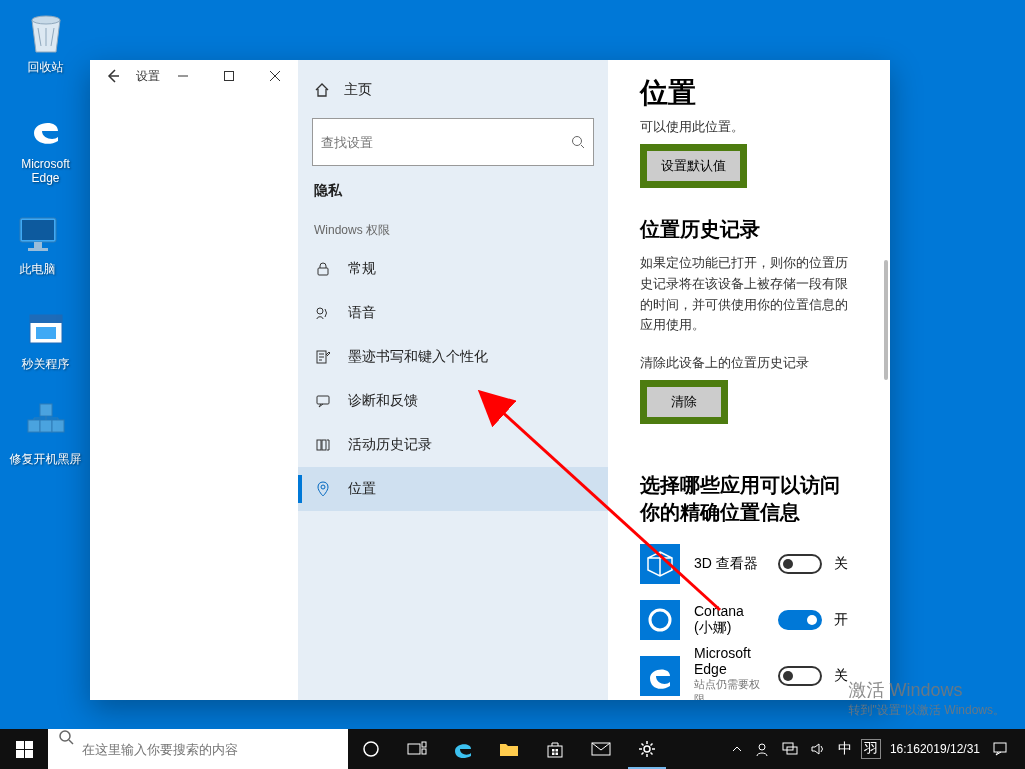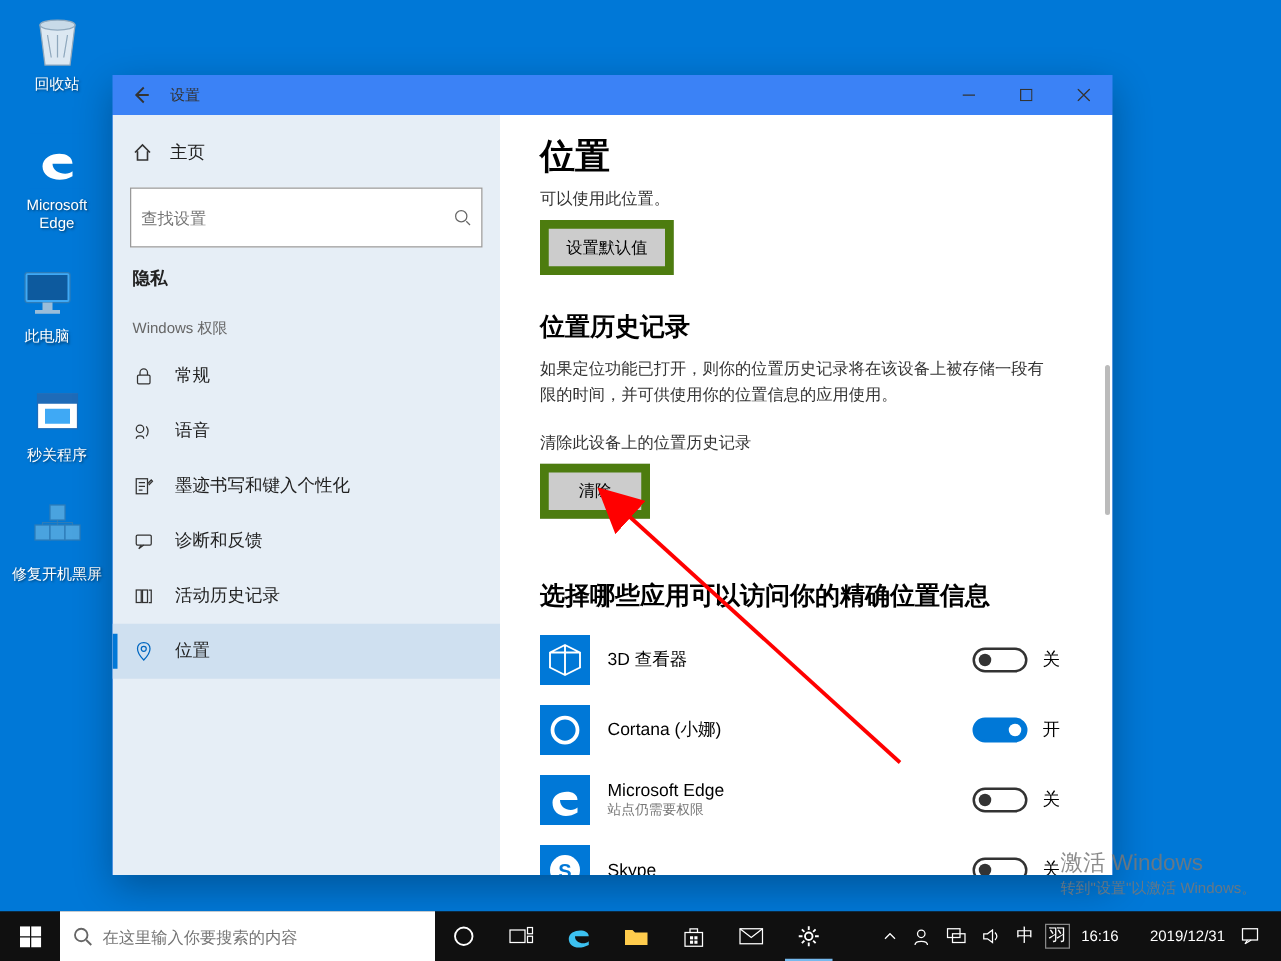--- a/index.html
+++ b/index.html
@@ -6,21 +6,21 @@
 html, body { width: 1025px; height: 769px; overflow: hidden; }
 body { background: #0078d7; position: relative; }
 
 
 .desktop { position: absolute; top: 0; left: 0; width: 100%; height: 100%; }
 .desktop-icon { position: absolute; width: 75px; text-align: center; color: #fff; font-size: 12px; cursor: pointer; }
 .desktop-icon .iconbox { width: 48px; height: 48px; margin: 0 auto 4px; display:flex; align-items:center; justify-content:center; }
 .desktop-icon .label { text-shadow: 1px 1px 2px rgba(0,0,0,.5); line-height:1.2; }
 
 
-.window { position: absolute; left: 90px; top: 60px; width: 800px; height: 640px; background: #3b82f6; box-shadow: 0 10px 30px rgba(0,0,0,.3); display: flex; flex-direction: column; }
+.window { position: absolute; left: 90px; top: 60px; width: 800px; height: 640px; background: #ffffff; box-shadow: 0 10px 30px rgba(0,0,0,.3); display: flex; flex-direction: row; }
 .titlebar { height: 32px; display: flex; align-items: center; }
 .titlebar .back { width: 46px; height: 32px; display:flex; align-items:center; justify-content:center; color:#333; }
 .titlebar .title { font-size: 12px; color:#333; }
 .titlebar .spacer { flex: 1; }
 .titlebar .winbtn { width: 46px; height: 32px; display:flex; align-items:center; justify-content:center; color:#333; font-family: "Segoe MDL2 Assets", sans-serif; font-size:10px; }
 
 .body { flex: 1; display: flex; overflow: hidden; }
 
 .sidebar { width: 310px; background: #e6eef6; padding: 8px 0; display:flex; flex-direction:column; }
 .sidebar .row { display:flex; align-items:center; height: 44px; padding: 0 16px; color:#222; font-size:14px; gap:14px; }
@@ -62,28 +62,28 @@
 .watermark { position:absolute; right:20px; bottom:50px; text-align:left; color:rgba(120,120,120,0.85); }
 .watermark .l1 { font-size:18px; }
 .watermark .l2 { font-size:12px; }
 
 
 .arrow-svg { position:absolute; left:470px; top:390px; pointer-events:none; }
 
 
 .taskbar { position:absolute; left:0; bottom:0; width:100%; height:40px; background:#101010; display:flex; align-items:stretch; color:#fff; }
 .taskbar .start { width:48px; display:flex; align-items:center; justify-content:center; }
-.taskbar .searchbox { flex:0 0 300px; background:#fff; display:flex; align-items:center; gap:8px; padding:0 10px; color:#666; }
+.taskbar .searchbox { flex:0 0 300px; background:#fff; display:flex; gap:8px; padding:0 10px; color:#666; }
 .taskbar .searchbox input { border:0; outline:0; flex:1; font-size:13px; color:#333; }
 .taskbar .tb-icons { display:flex; align-items:center; }
 .taskbar .tb-btn { width:46px; height:40px; display:flex; align-items:center; justify-content:center; position:relative; }
 .taskbar .tb-btn.active::after { content:""; position:absolute; bottom:0; left:4px; right:4px; height:2px; background:#76b9ed; }
 .taskbar .tray { margin-left:auto; display:flex; align-items:center; gap:2px; padding-right:4px; }
 .taskbar .tray .tray-item { padding:0 5px; height:40px; display:flex; align-items:center; justify-content:center; font-size:12px; }
-.taskbar .clock { text-align:center; font-size:12px; line-height:1.2; padding:0 8px;gap:25px; }
+.taskbar .clock { text-align:center; font-size:12px; line-height:1.2; padding:0 8px; }
 .taskbar .showdesk { width:6px; border-left:1px solid #444; }
 
 svg { display:block; }
 </style>
 </head>
 <body>
 
 <div class="desktop">
 
   <div class="desktop-icon" style="left:8px; top:8px;">

